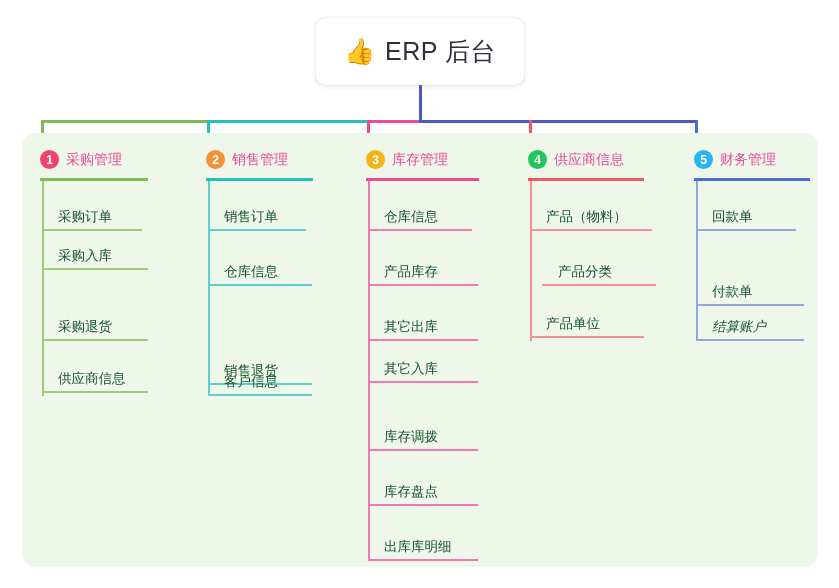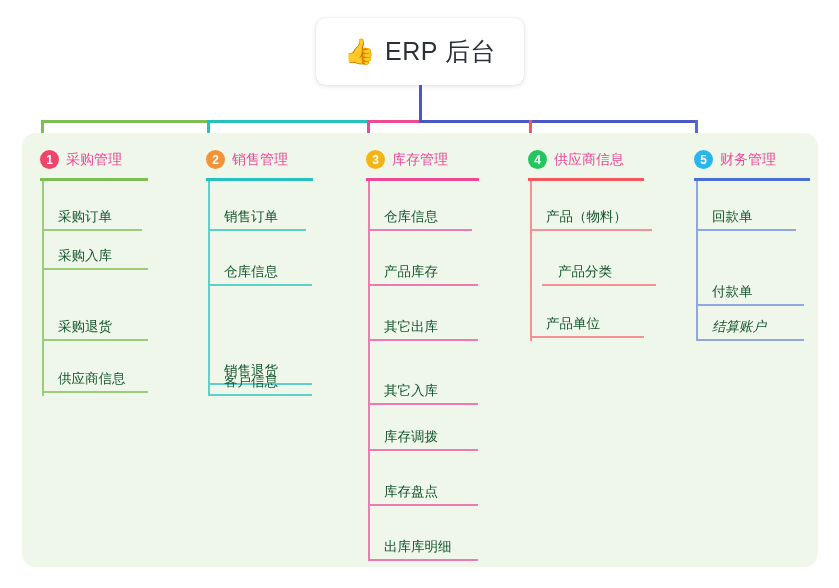--- a/index.html
+++ b/index.html
@@ -152,21 +152,21 @@
           <div class="leaf-rule" style="width: 100%; background: rgb(238, 122, 180);"></div>
         </div>
         <div class="leaf" style="left: 2px; top: 98px; width: 110px; height: 55px;">
           <span class="leaf-text">产品库存</span>
           <div class="leaf-rule" style="width: 100%; background: rgb(238, 122, 180);"></div>
         </div>
         <div class="leaf" style="left: 2px; top: 153px; width: 110px; height: 55px; padding-left: 18px;">
           <span class="leaf-text">其它出库</span>
           <div class="leaf-rule" style="width: 100%; background: rgb(238, 122, 180);"></div>
         </div>
-        <div class="leaf" style="left: 2px; top: 208px; width: 110px; height: 64px;">
+        <div class="leaf" style="left: 2px; top: 208px; width: 110px; height: 42px;">
           <span class="leaf-text">其它入库</span>
           <div class="leaf-rule" style="width: 100%; background: rgb(238, 122, 180);"></div>
         </div>
         <div class="leaf" style="left: 2px; top: 263px; width: 110px; height: 55px;">
           <span class="leaf-text">库存调拨</span>
           <div class="leaf-rule" style="width: 100%; background: rgb(238, 122, 180);"></div>
         </div>
         <div class="leaf" style="left: 2px; top: 318px; width: 110px; height: 55px;">
           <span class="leaf-text">库存盘点</span>
           <div class="leaf-rule" style="width: 100%; background: rgb(238, 122, 180);"></div>

